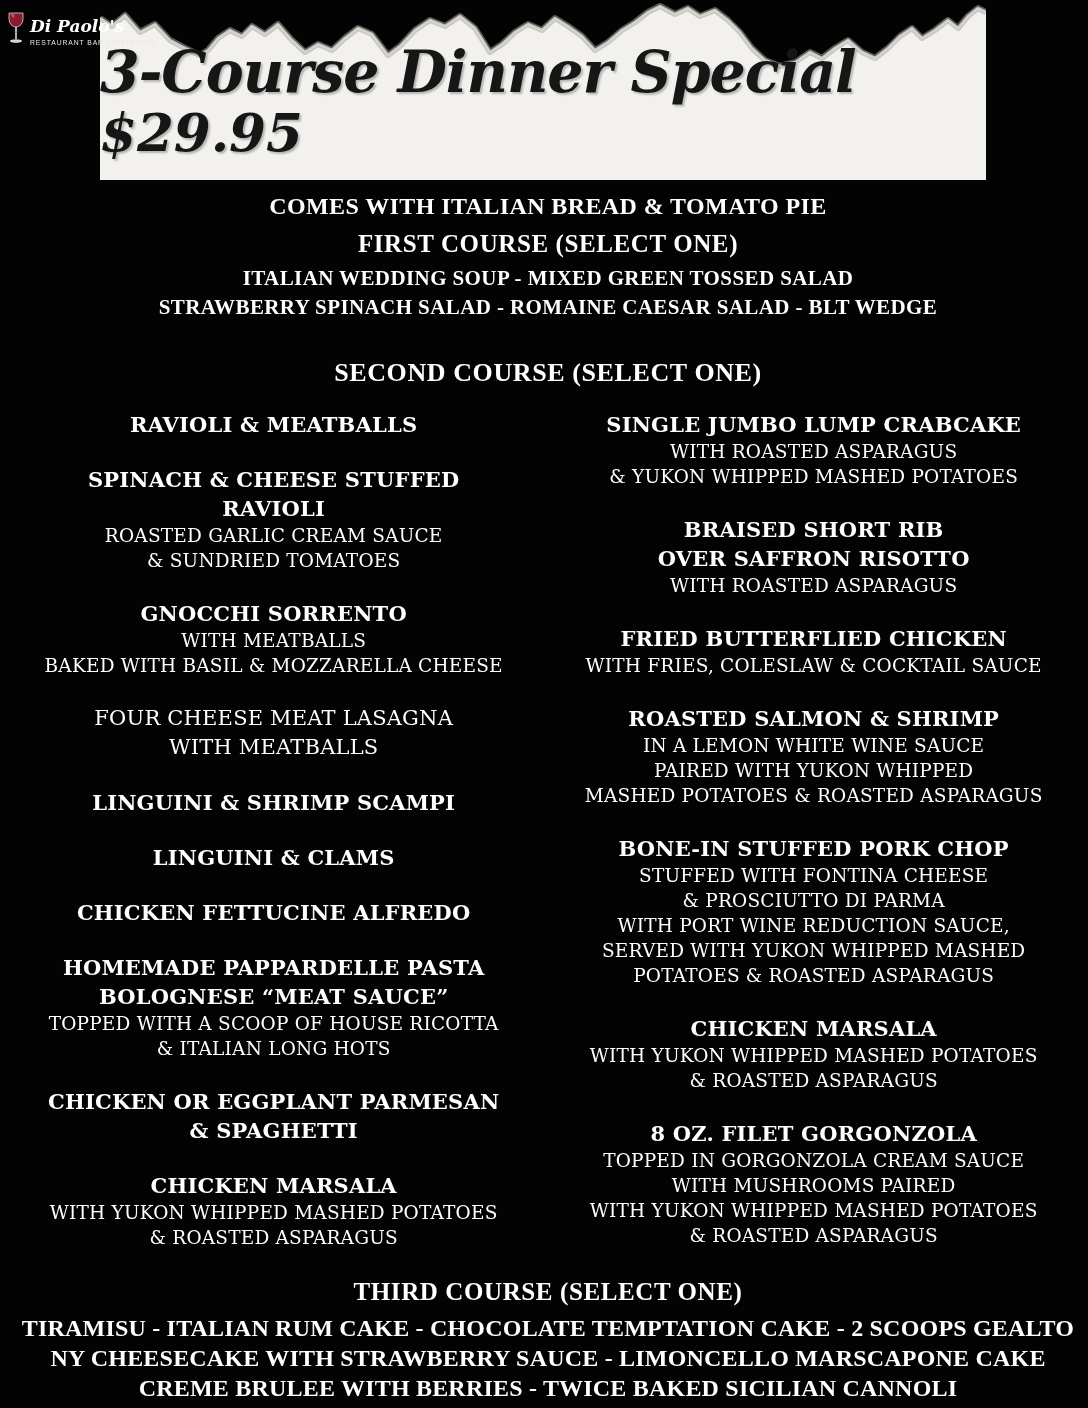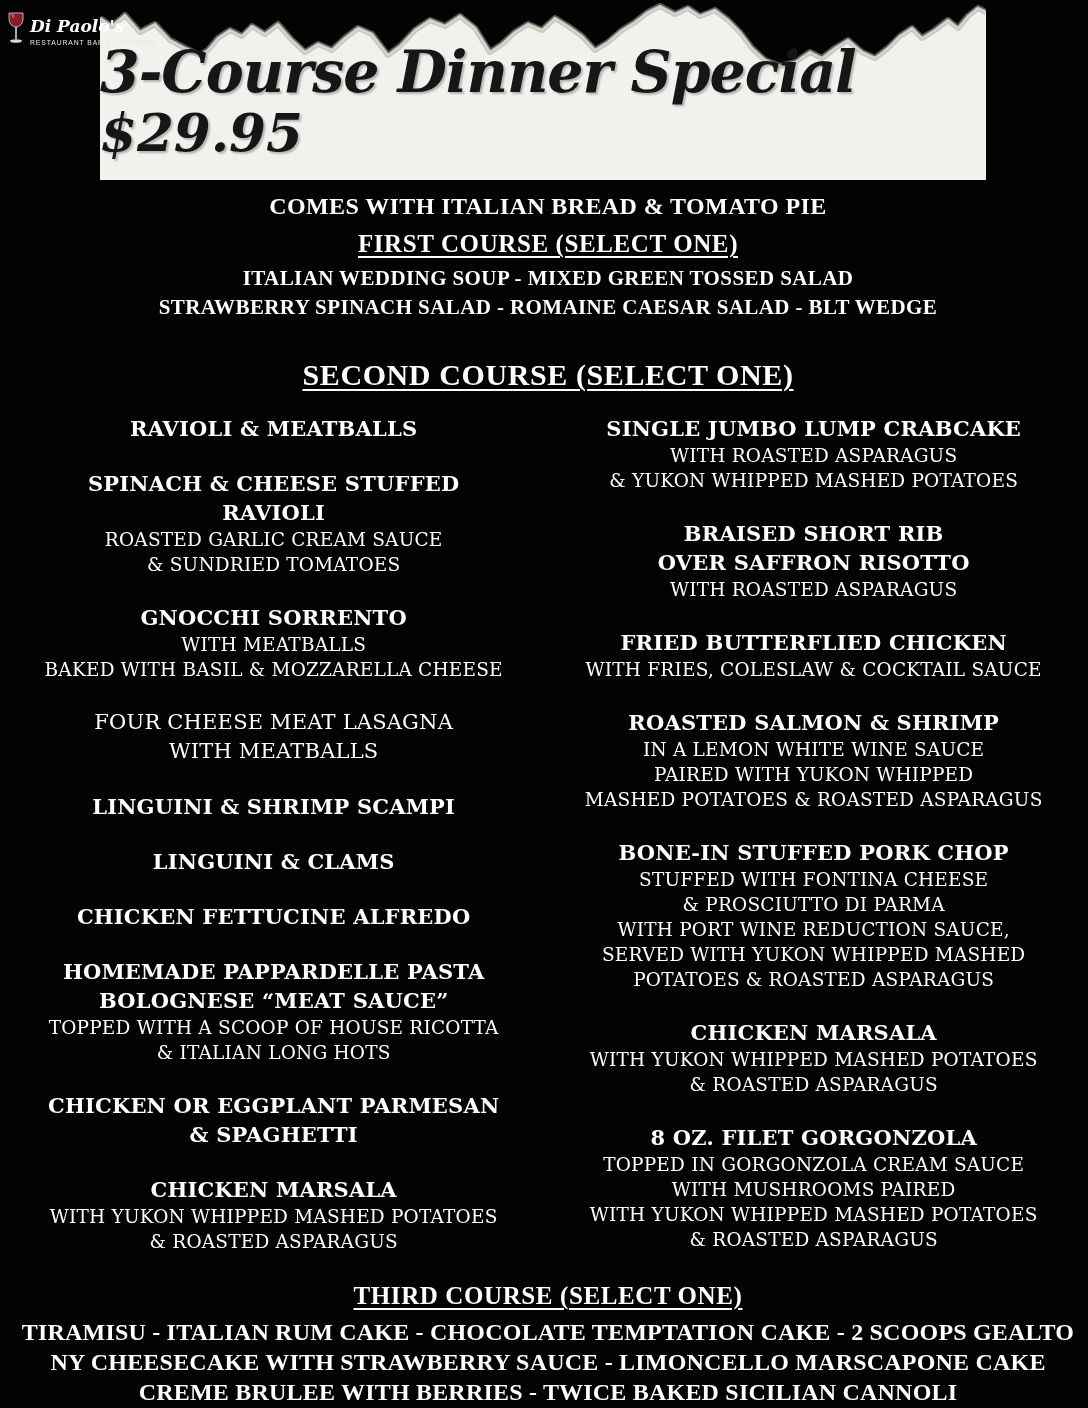--- a/index.html
+++ b/index.html
@@ -25,25 +25,25 @@
   .paper-price{
     font:italic 700 53px "DejaVu Serif",serif;letter-spacing:0px;margin-top:-4px;
     text-shadow:2px 2px 2px rgba(0,0,0,.25);
   }
 
   
   .content{position:absolute;top:180px;left:0;right:0;text-align:center;padding-left:8px;}
   .comes-with{margin-top:13px;font:700 24px "Liberation Serif",serif;letter-spacing:.4px;}
   .course-heading{
     margin-top:10px;font:700 25px "Liberation Serif",serif;letter-spacing:.6px;
-    text-decoration:underline;text-decoration-thickness:2px;text-underline-offset:4px;
+    text-decoration-thickness:2px;text-underline-offset:4px;
   }
   .option-line{font:700 21px/29px "Liberation Serif",serif;letter-spacing:.4px;}
   .first-options{margin-top:6px;}
-  .second-heading{margin-top:36px;font-size:30px;}
+  .second-heading{margin-top:36px;font-size:26px;}
 
   .columns{display:flex;margin-top:22px;align-items:flex-start;}
   .col-left{width:49.2%;}
   .col-right{width:50.8%;}
   .menu-item{margin-bottom:26px;}
   .item-title{font:700 21px/29px "DejaVu Serif",serif;letter-spacing:.2px;}
   .item-title.light{font-weight:400;}
   .item-detail{font:400 18.5px/25px "DejaVu Serif",serif;letter-spacing:.2px;}
 
   .third-heading{margin-top:2px;font-size:25px;}

